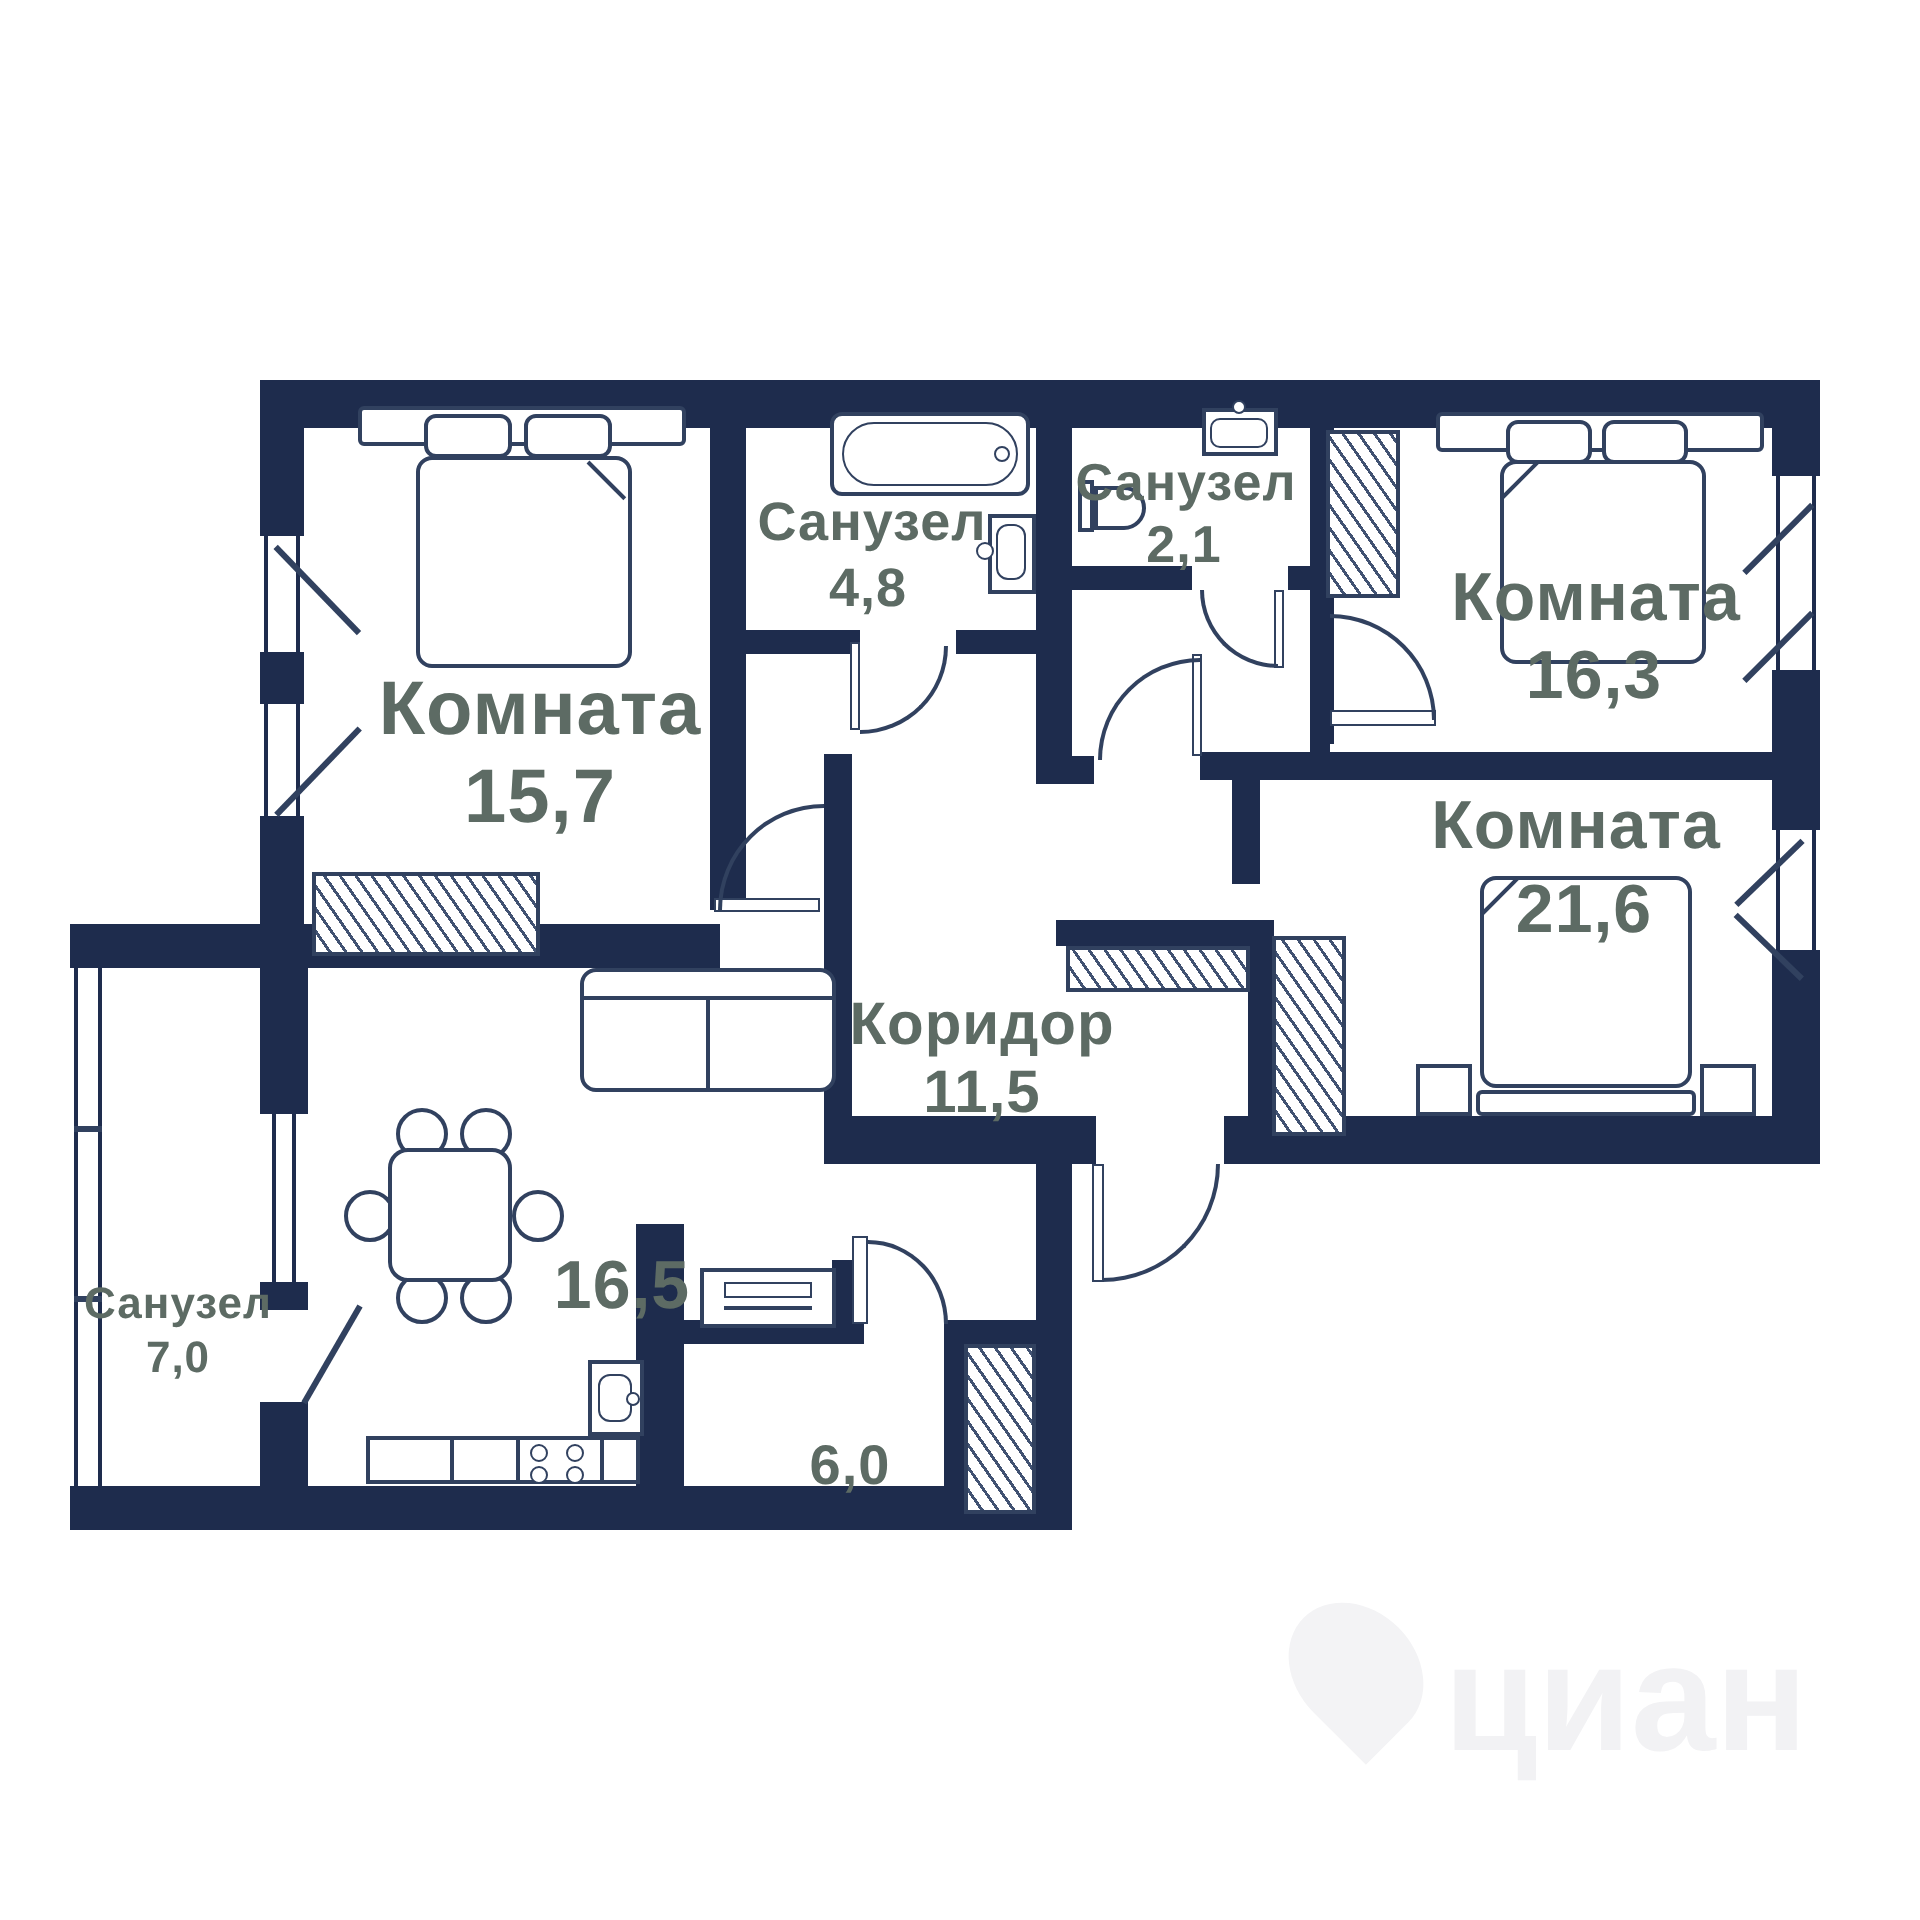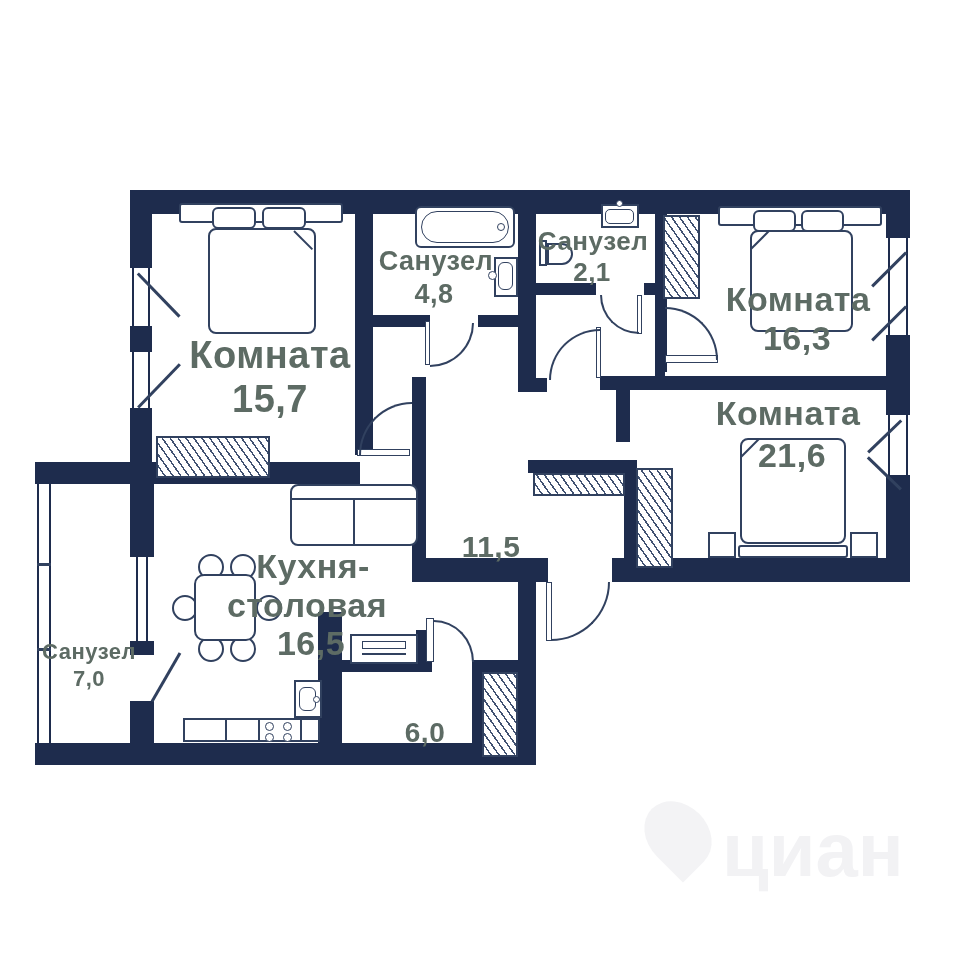--- a/index.html
+++ b/index.html
@@ -185,24 +185,23 @@
 
   <div class="lab" style="left:593px;top:228px;font-size:26px">Санузел</div>
   <div class="lab" style="left:592px;top:259px;font-size:26px">2,1</div>
 
   <div class="lab" style="left:798px;top:282px;font-size:34px">Комната</div>
   <div class="lab" style="left:797px;top:321px;font-size:34px">16,3</div>
 
   <div class="lab" style="left:788px;top:396px;font-size:34px">Комната</div>
   <div class="lab" style="left:792px;top:438px;font-size:34px">21,6</div>
 
+  <div class="lab" style="left:491px;top:498px;font-size:30px">Коридор</div>
   <div class="lab" style="left:491px;top:532px;font-size:30px">11,5</div>
 
-  <div class="lab" style="left:313px;top:549px;font-size:34px">Кухня-</div>
-  <div class="lab" style="left:307px;top:588px;font-size:34px">столовая</div>
   <div class="lab" style="left:311px;top:626px;font-size:34px">16,5</div>
 
   <div class="lab" style="left:425px;top:719px;font-size:28px">6,0</div>
 
   <div class="lab" style="left:89px;top:641px;font-size:22px">Санузел</div>
   <div class="lab" style="left:89px;top:668px;font-size:22px">7,0</div>
 
 </div>
 
 </body></html>

